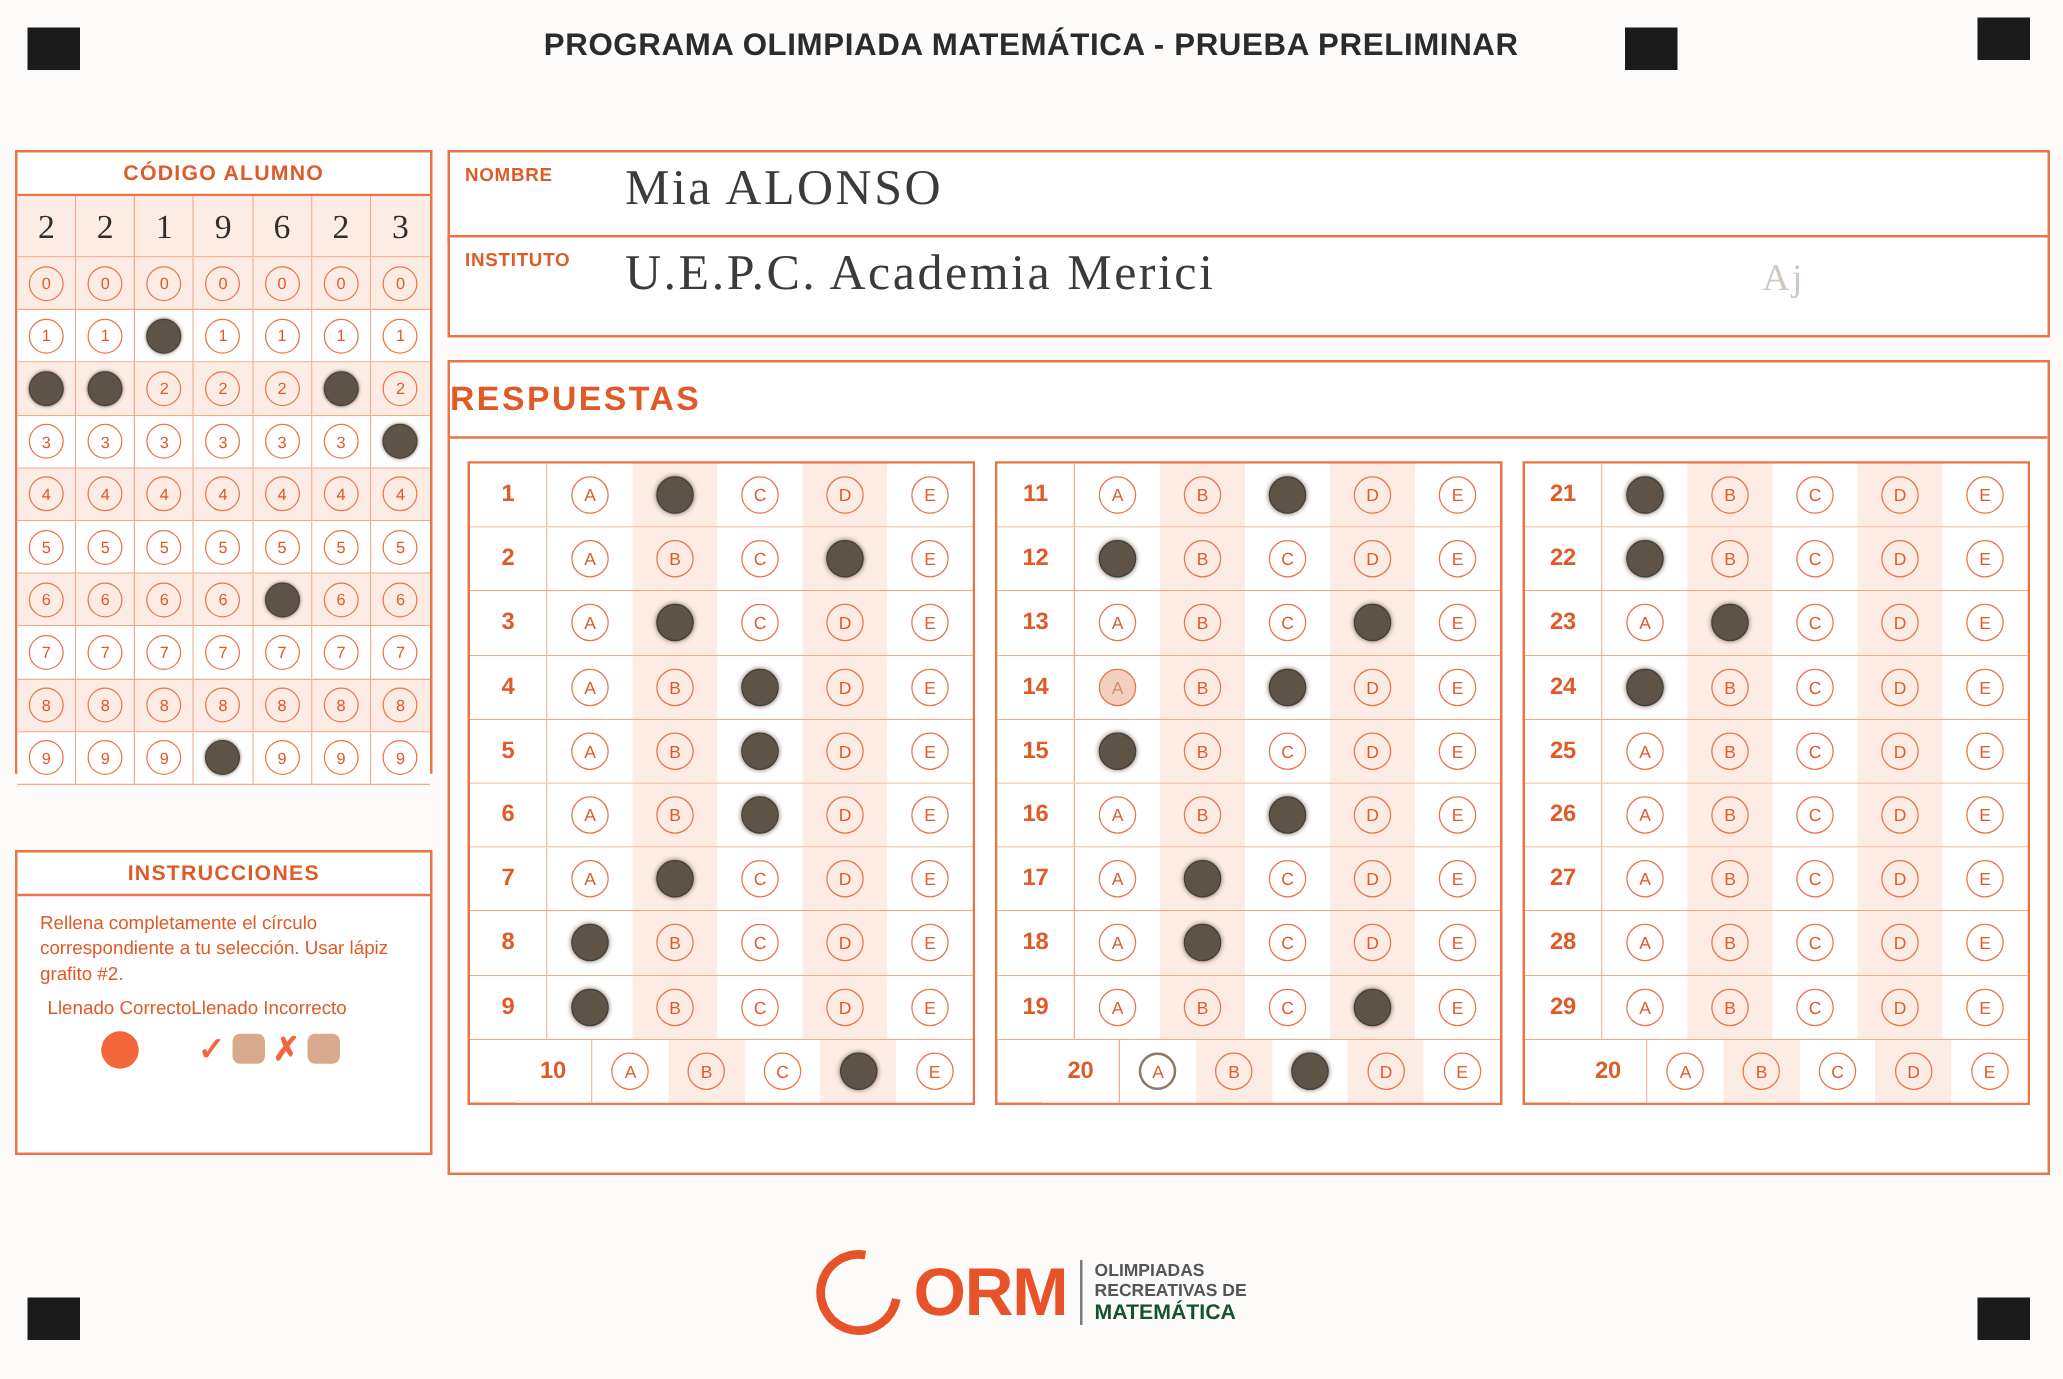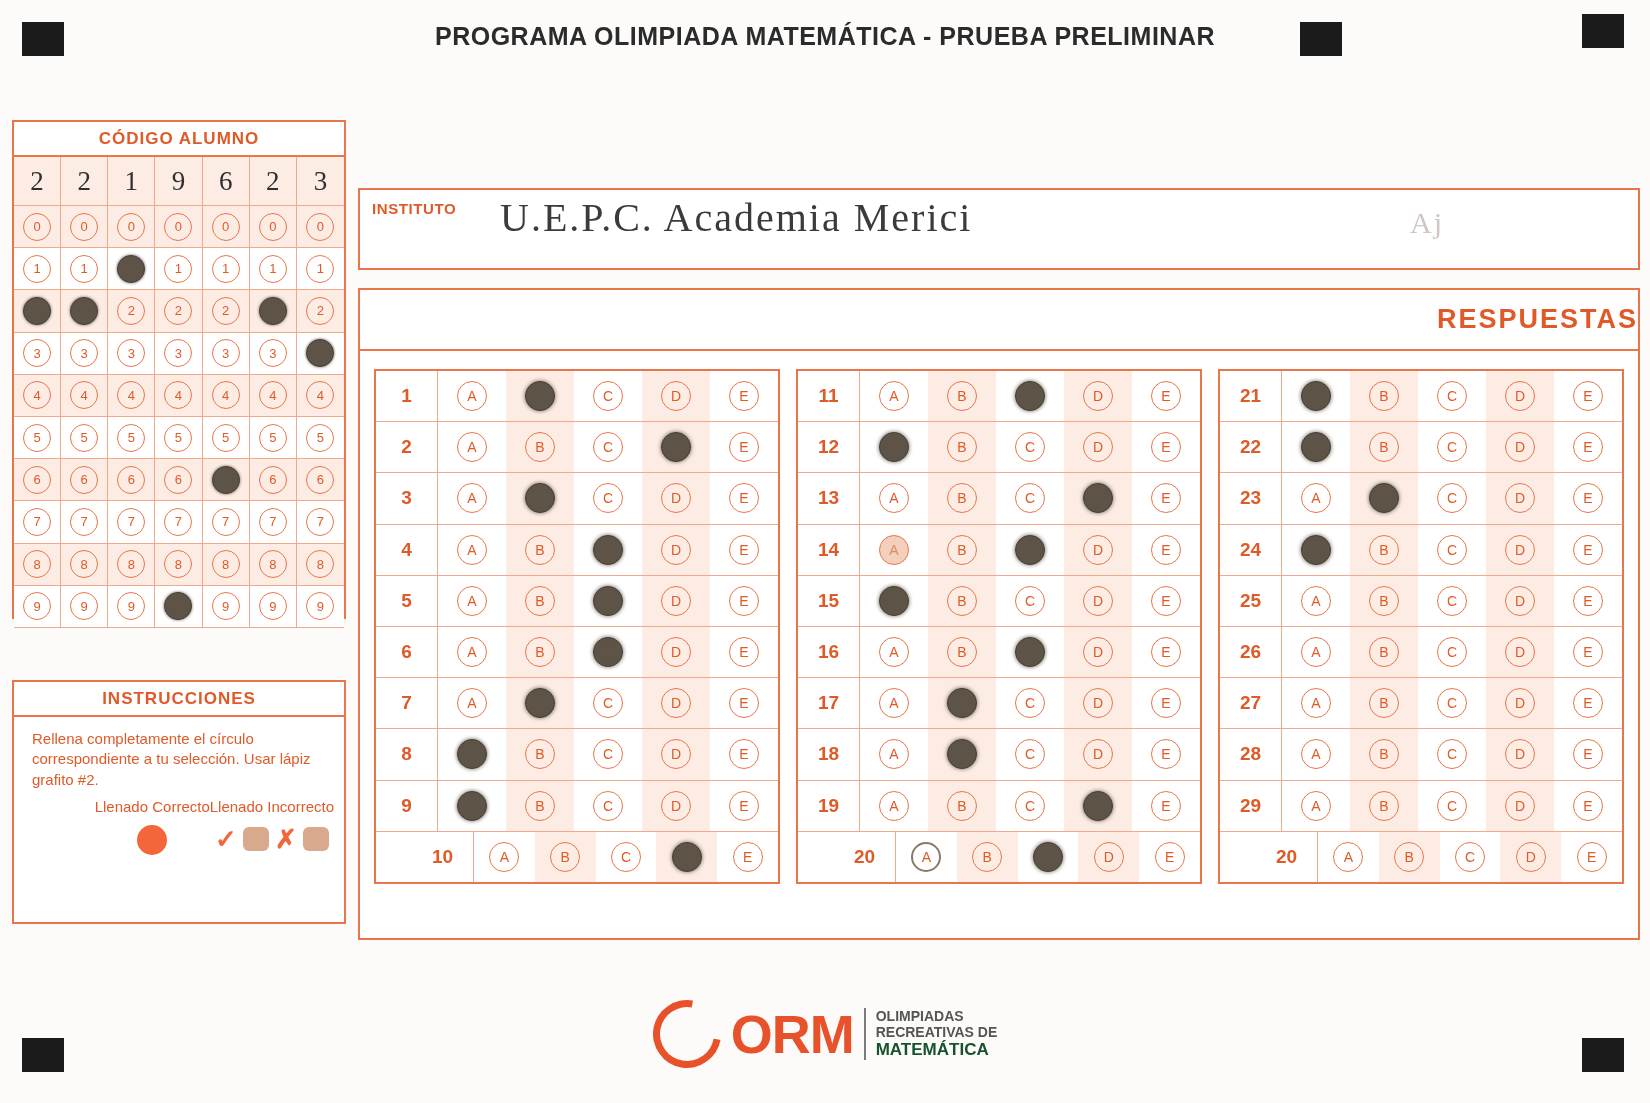--- a/index.html
+++ b/index.html
@@ -44,21 +44,21 @@
   .bub{
     width:28px;height:28px;border-radius:50%;border:1.6px solid #e8764a;
     display:flex;align-items:center;justify-content:center;
     font-size:13px;color:#e05a28;box-sizing:border-box;
   }
   .bub.filled{background:#5d5347;border-color:#4a4238;color:transparent;box-shadow:0 0 3px #6b6054;}
 
   
   #instr{left:12px;top:680px;width:330px;height:240px;}
   .instr-text{font-size:15px;color:#e05a28;line-height:1.35;padding:12px 18px 4px;}
-  .instr-legend{display:flex;justify-content:flex-end;padding:4px 10px 0;}
+  .instr-legend{display:flex;justify-content:flex-start;padding:4px 24px 0;}
   .leg{text-align:center;font-size:15px;color:#e05a28;line-height:1.25;}
   .dotfill{width:30px;height:30px;border-radius:50%;background:#f2663a;margin:8px auto 0;}
   .badmarks{display:flex;gap:6px;align-items:center;justify-content:center;margin-top:6px;}
   .bm{font-size:26px;color:#f2663a;font-weight:bold;}
   .bm.smudge{display:inline-block;width:26px;height:24px;border-radius:6px;background:#d9a98e;}
 
   
   #nombre{left:358px;top:120px;width:1278px;height:70px;}
   #instituto{left:358px;top:188px;width:1278px;height:78px;}
   .fieldlabel{
@@ -67,21 +67,21 @@
   .handwrite{
     position:absolute;left:140px;top:4px;right:10px;
     font-family:"Liberation Serif",serif;font-size:40px;color:#3b3b3b;
     letter-spacing:2px;
   }
   .handwrite.ghost{color:#cfc7c0;font-size:30px;left:1050px;top:16px;}
 
   
   #respuestas{left:358px;top:288px;width:1278px;height:648px;}
   .resp-hdr{
-    text-align:right;color:#e05a28;font-size:27px;font-weight:bold;letter-spacing:2px;
+    text-align:left;color:#e05a28;font-size:27px;font-weight:bold;letter-spacing:2px;
     padding:14px 0 14px;border-bottom:2px solid #e8764a;
   }
   .resp-cols{display:flex;gap:16px;padding:18px 14px;}
   .col{border:2px solid #e8764a;flex:1;}
   .row{display:grid;grid-template-columns:62px repeat(5,1fr);height:50.2px;border-bottom:1px solid #f0a98a;}
   .row:last-child{border-bottom:none;padding-left:36px;}
   .qnum{
     display:flex;align-items:center;justify-content:center;
     color:#e05a28;font-size:19px;font-weight:bold;background:#fff;
     border-right:1px solid #f0a98a;
@@ -358,20 +358,24 @@
         <div class="badmarks">
           <span class="bm">✓</span>
           <span class="bm smudge"></span>
           <span class="bm">✗</span>
           <span class="bm smudge"></span>
         </div>
       </div>
     </div>
   </div>
 
+  <div class="box" id="nombre">
+    <span class="fieldlabel">NOMBRE</span>
+    <span class="handwrite">Mia  ALONSO</span>
+  </div>
 
   <div class="box" id="instituto">
     <span class="fieldlabel">INSTITUTO</span>
     <span class="handwrite">U.E.P.C. Academia Merici</span>
     <span class="handwrite ghost">Aj</span>
   </div>
 
   <div class="box" id="respuestas">
     <div class="resp-hdr">RESPUESTAS</div>
     <div class="resp-cols" id="resp-cols">

